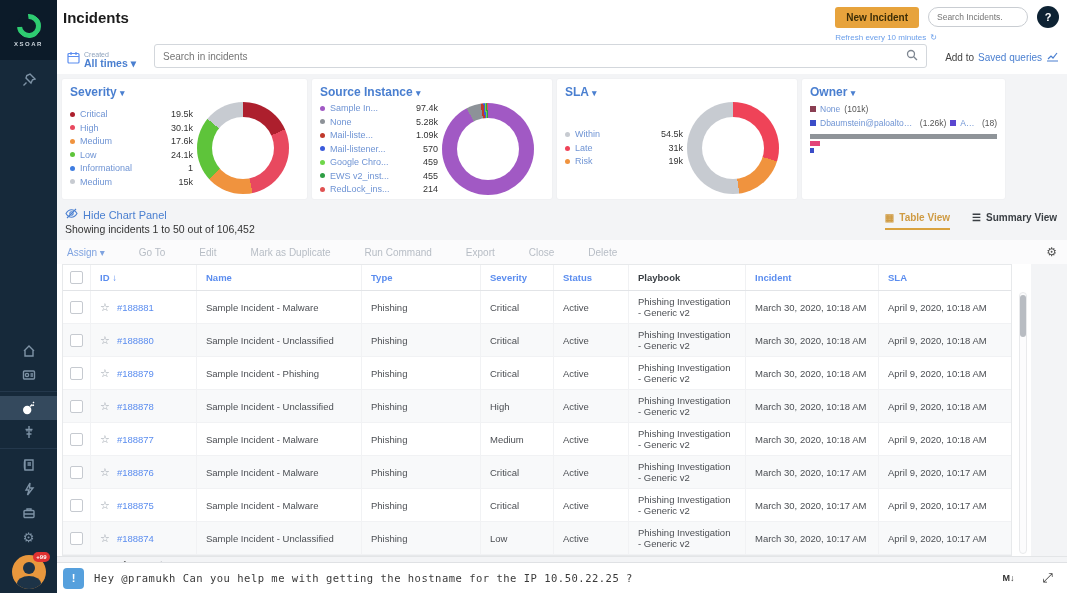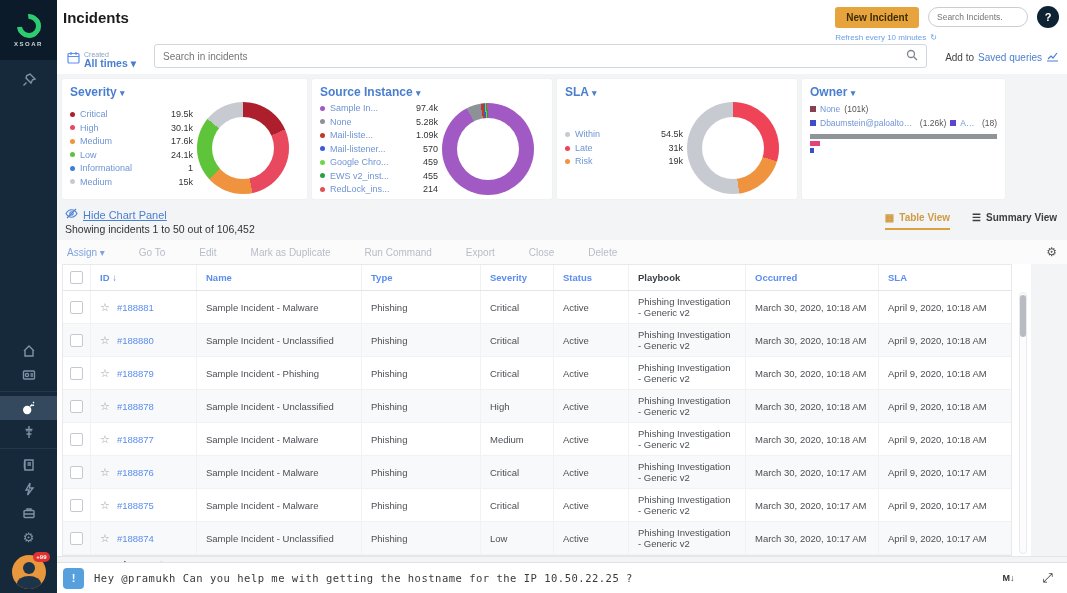--- a/index.html
+++ b/index.html
@@ -76,21 +76,21 @@
   .ow-line { display:flex; align-items:center; gap:4px; font-size:8.5px; line-height:14px; white-space:nowrap; }
   .ow-sq { width:6px; height:6px; flex:none; }
   .ow-label { color:#6f94d4; overflow:hidden; text-overflow:ellipsis; }
   .ow-val { color:#555; }
   .ow-bars { margin-top:4px; display:flex; flex-direction:column; gap:2px; }
   .ow-bar { height:5px; }
 
   
   .panel-footer { background:#f3f4f6; padding:4px 10px 0 8px; height:36px; display:flex; }
   .pf-left { display:flex; flex-direction:column; gap:2px; }
-  .hide-chart { color:#4a7fd0; font-size:11px; display:flex; align-items:center; gap:5px; cursor:pointer;text-decoration:underline; }
+  .hide-chart { color:#4a7fd0; font-size:11px; display:flex; align-items:center; gap:5px; cursor:pointer; }
   .showing { font-size:10.5px; color:#333; }
   .pf-right { margin-left:auto; display:flex; gap:22px; align-items:flex-start; padding-top:4px; }
   .view-toggle { font-size:10px; font-weight:bold; display:flex; gap:5px; align-items:center; cursor:pointer; padding-bottom:5px; }
   .view-toggle.active { color:#cf9b43; border-bottom:2px solid #d9a23f; }
   .view-toggle.inactive { color:#3a3f44; }
 
   
   .actionbar { height:24px; display:flex; align-items:center; gap:34px; padding:0 10px; background:#fbfbfc; font-size:10px; }
   .action { color:#b7bdc5; cursor:pointer; white-space:nowrap; }
   .action.enabled { color:#7fa3e0; }
@@ -428,21 +428,21 @@
         <div class="thead" id="thead">
             <div class="th c-check">
               <span class="cb"></span>
             </div>
             <div class="th c-id">ID ↓</div>
             <div class="th c-name">Name</div>
             <div class="th c-type">Type</div>
             <div class="th c-sev">Severity</div>
             <div class="th c-status">Status</div>
             <div class="th c-pb plain">Playbook</div>
-            <div class="th c-occ">Occurred</div>
+            <div class="th c-occ">Incident</div>
             <div class="th c-sla">SLA</div>
           </div>
         <div id="tbody">
   <div class="trow">
     <div class="tc c-check">
                 <span class="cb"></span>
               </div>
     <div class="tc c-id">
                 <span class="star">☆</span>
                 <a class="idlink">#188881</a>

